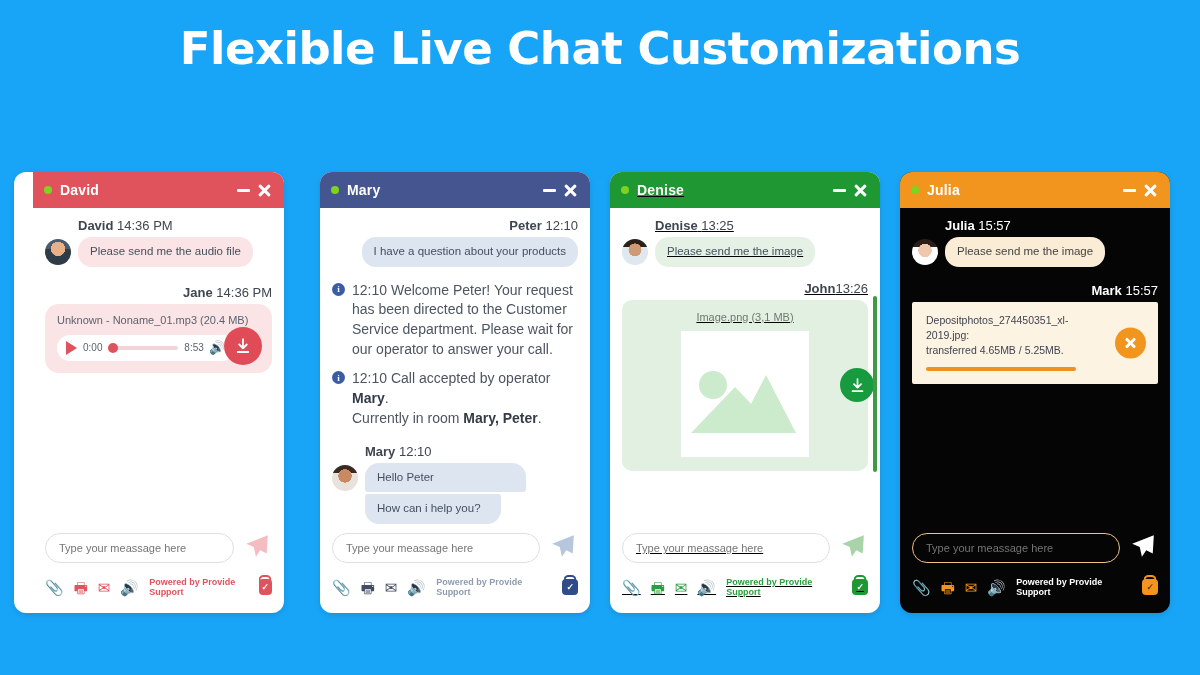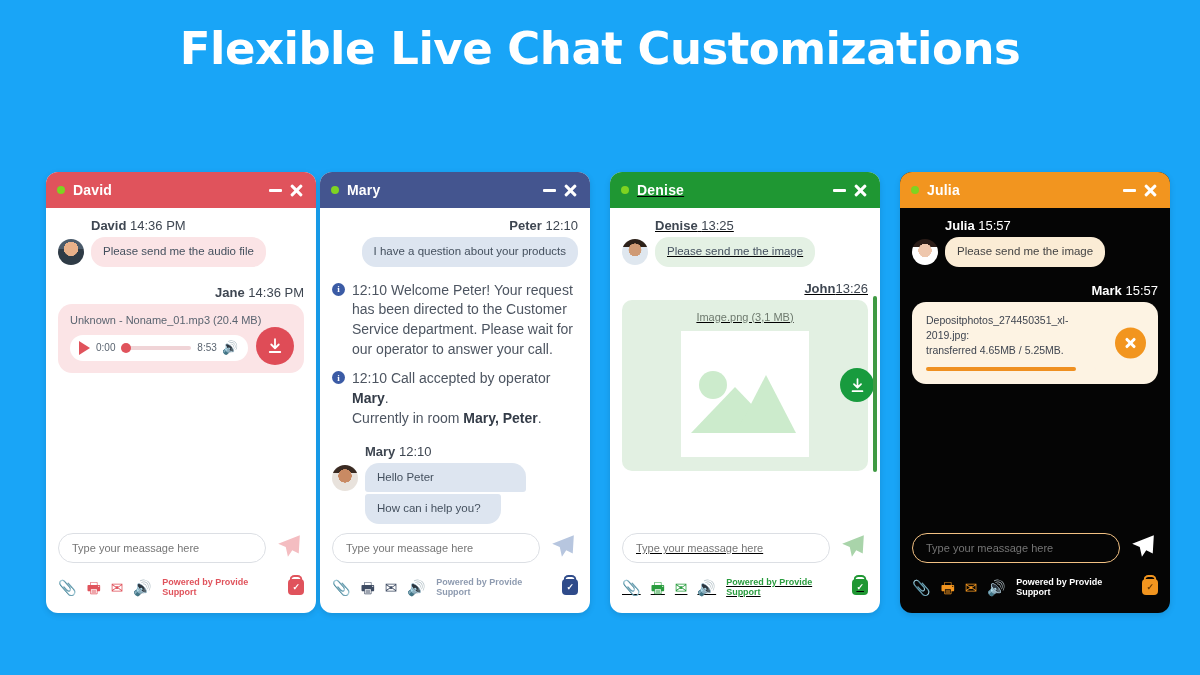--- a/index.html
+++ b/index.html
@@ -18,21 +18,21 @@
   }
 
   
   .panel{
     position:absolute; top:172px; width:270px; height:441px;
     border-radius:12px; overflow:hidden;
     background:#ffffff;
     display:flex; flex-direction:column;
     box-shadow:0 2px 6px rgba(0,0,0,.12);
   }
-  #panel-1{ left:46px; }
+  #panel-1{ left:14px;padding-left:19px; }
   #panel-2{ left:320px; }
   #panel-3{ left:610px;text-decoration:underline; }
   #panel-4{ left:900px; background:#050505; }
 
   .p-head{
     height:36px; flex:0 0 36px;
     display:flex; align-items:center;
     padding:0 12px 0 11px;
     color:#ffffff;
   }
@@ -115,21 +115,21 @@
   .ph-sun{ position:absolute; left:18px; top:40px; width:28px;height:28px;border-radius:50%;background:#ccebcc; }
   .ph-mt{ position:absolute; left:10px; bottom:24px; width:0;height:0;
           border-left:44px solid transparent;border-right:44px solid transparent;border-bottom:46px solid #ccebcc; }
   .ph-mt2{ position:absolute; left:55px; bottom:24px; width:0;height:0;
           border-left:30px solid transparent;border-right:30px solid transparent;border-bottom:58px solid #ccebcc; }
   .scrollbar{ position:absolute; right:3px; top:88px; width:4px; height:176px; background:#3f9a43; border-radius:2px; }
 
   
   .t-dark .meta{ color:#ffffff; }
   .t-dark .bubble{ background:#fbecd5; color:#444; }
-  .file-card{ background:#fdf3e3; border-radius:14px; padding:11px 14px 13px; position:relative; }
+  .file-card{ background:#fdf3e3; border-radius:2px; padding:11px 14px 13px; position:relative; }
   .file-name{ font-size:10.5px; color:#3f4550; line-height:1.45; width:150px; }
   .prog-track{ margin-top:9px; height:4px; width:170px; background:#fdf3e3; border-radius:2px; }
   .prog-fill{ height:4px; background:#ef9021; border-radius:2px; }
   .cancel-btn{
     position:absolute; right:12px; top:50%; transform:translateY(-50%);
     width:31px;height:31px;border-radius:50%; background:#f2951f;
     display:flex;align-items:center;justify-content:center;
   }
   .cancel-btn span{ position:relative; display:block; width:13px;height:13px; }
   .cancel-btn span:before,.cancel-btn span:after{

